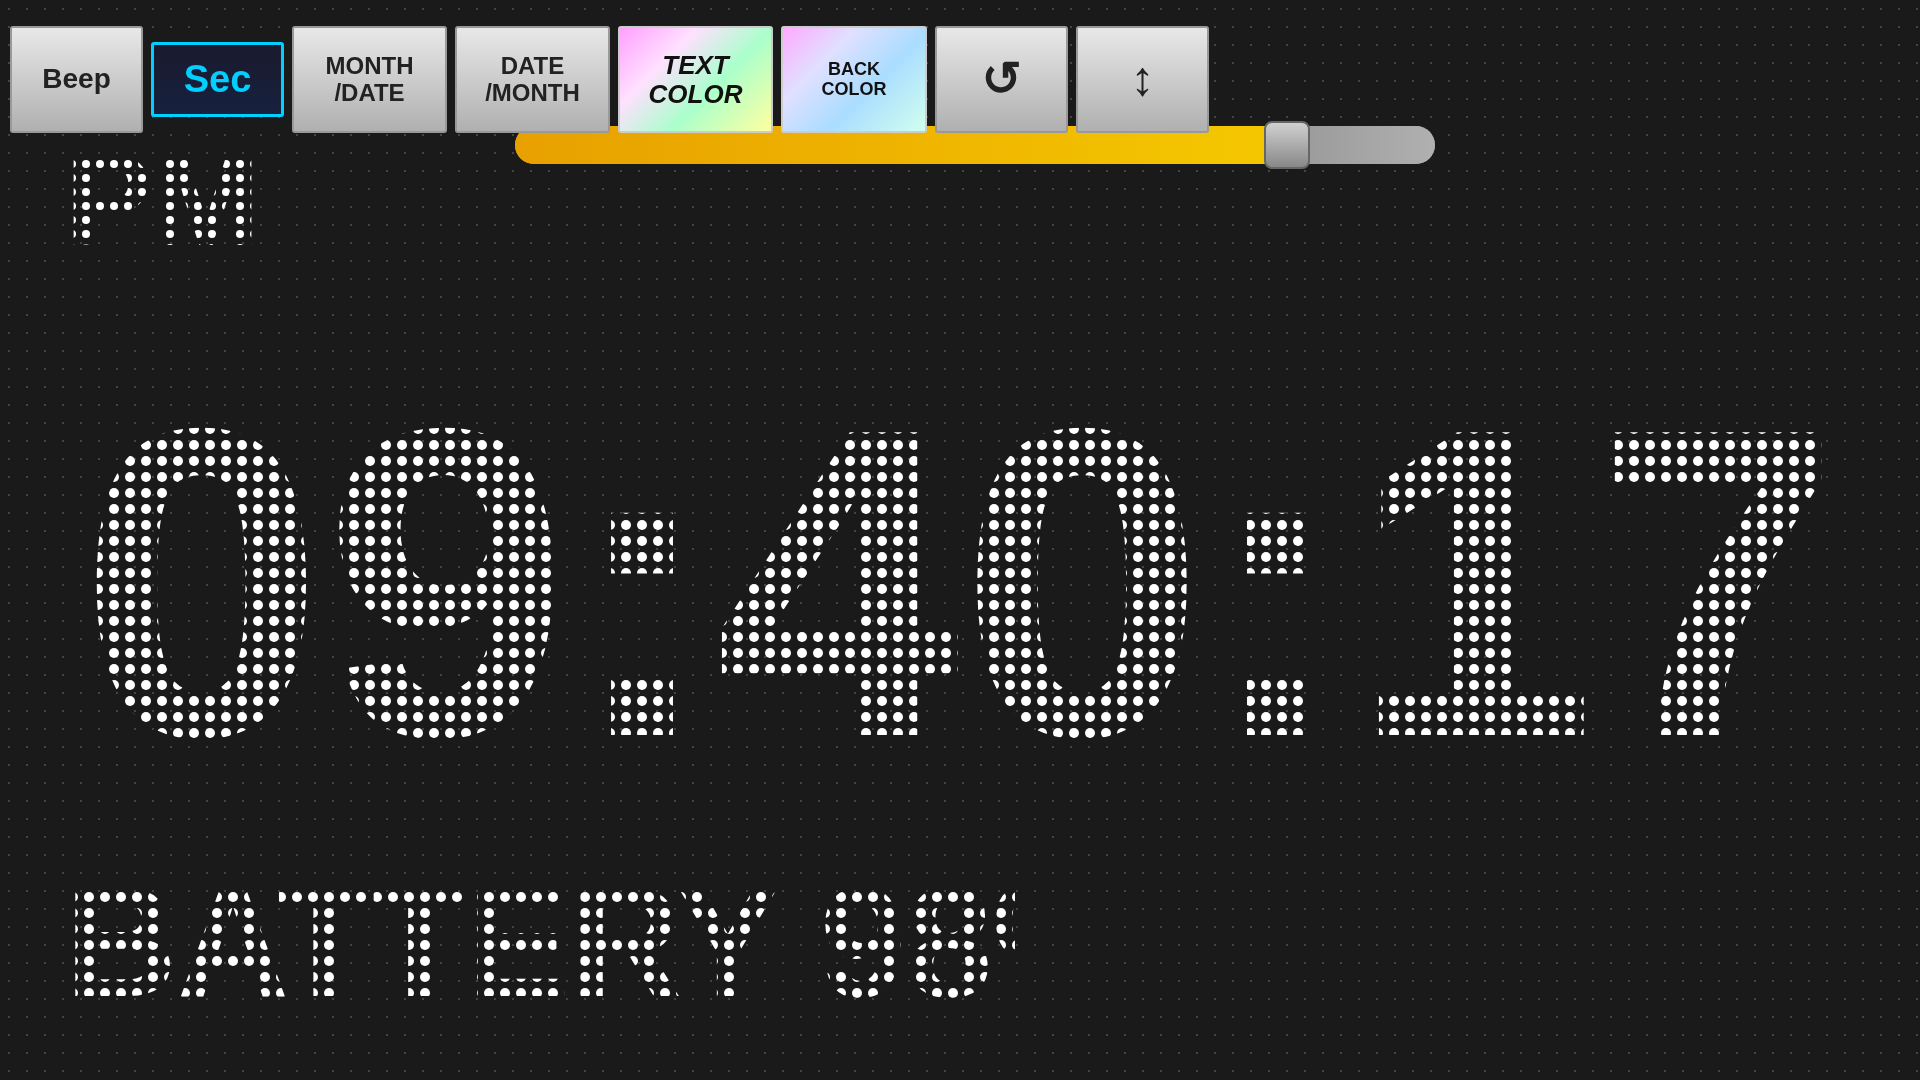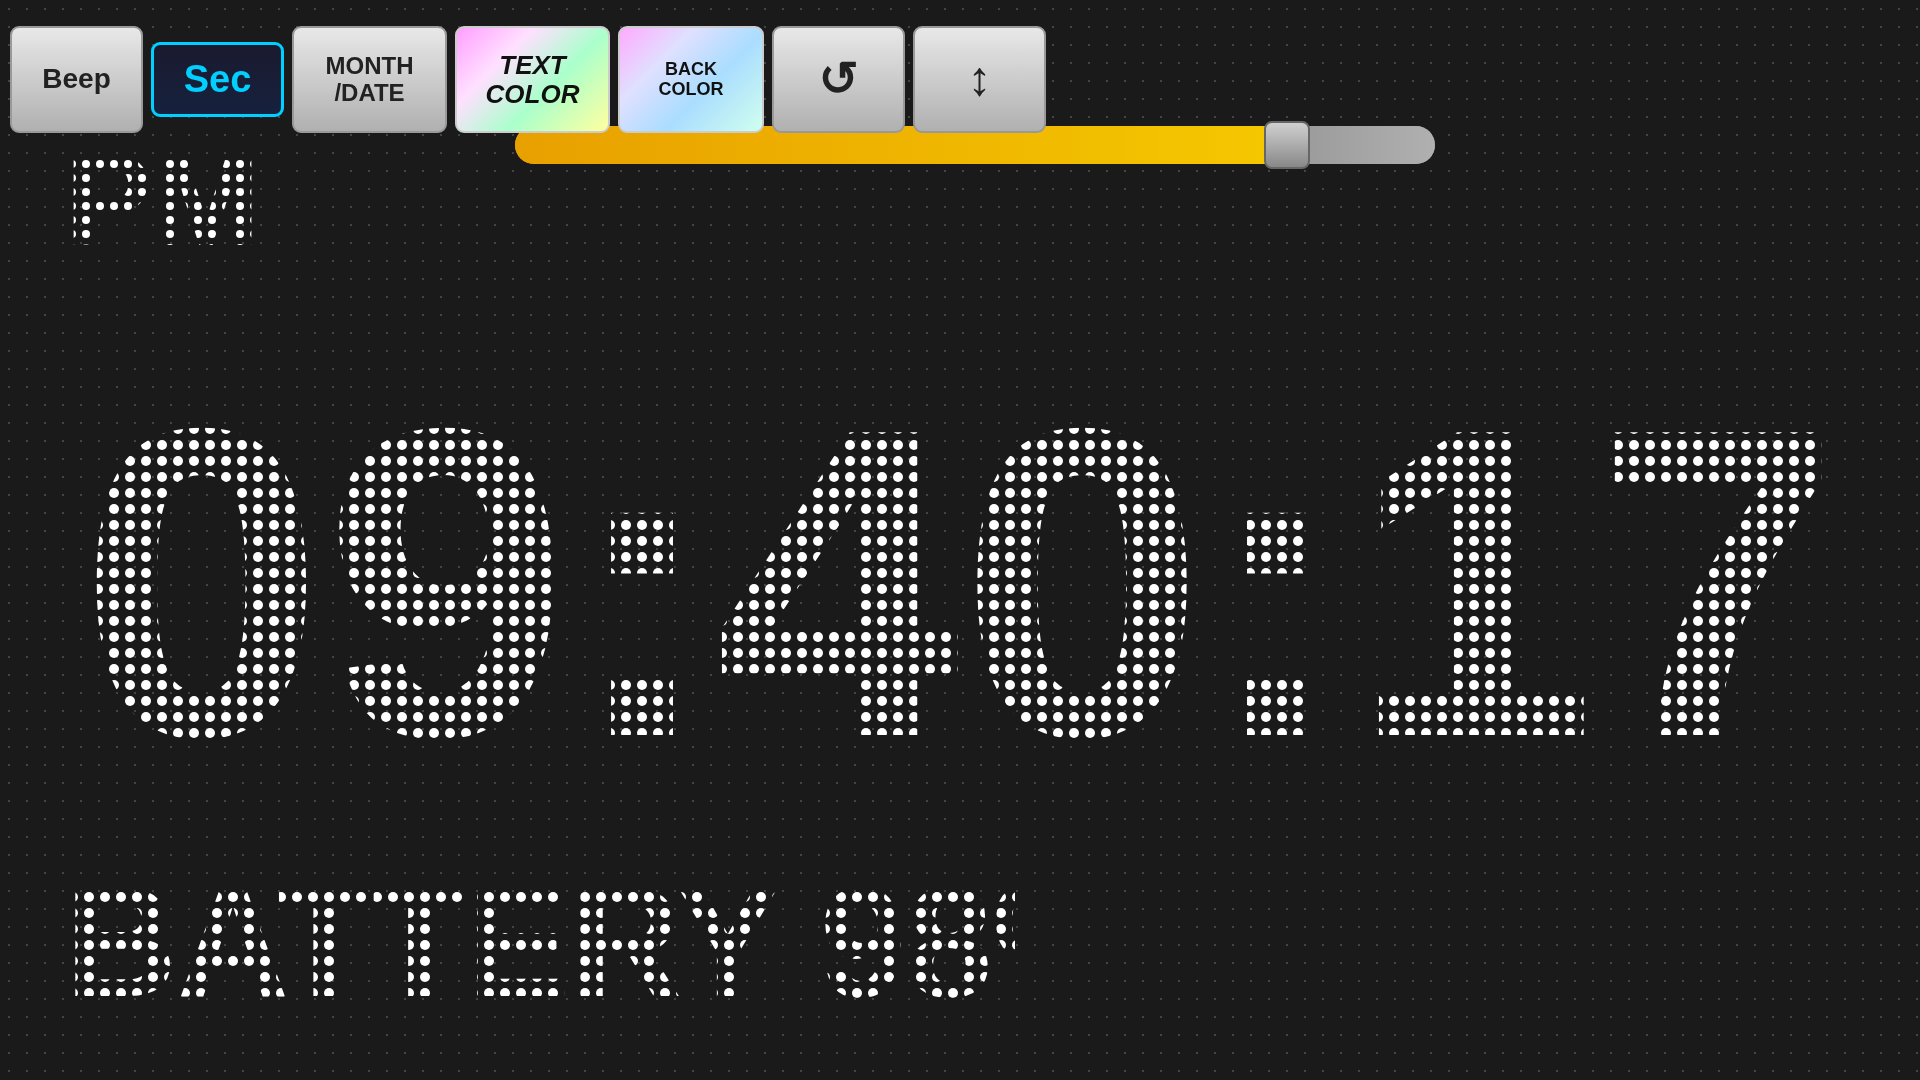--- a/index.html
+++ b/index.html
@@ -25,21 +25,21 @@
       padding: 10px 10px;
       gap: 8px;
       position: relative;
       z-index: 10;
     }
 
     .toolbar-btn {
       display: flex;
       align-items: center;
       justify-content: center;
-      border-radius: 9px;
+      border-radius: 3px;
       cursor: pointer;
       font-weight: bold;
       font-size: 28px;
       text-align: center;
       line-height: 1.1;
       user-select: none;
       margin-top: 34px;
     }
 
     .btn-beep {
@@ -202,20 +202,23 @@
 
   <button class="toolbar-btn btn-beep">Beep</button>
 
 
   <button class="toolbar-btn btn-sec">Sec</button>
 
   <button class="toolbar-btn btn-month-date">
     MONTH<br>/DATE
   </button>
 
+  <button class="toolbar-btn btn-date-month">
+    DATE<br>/MONTH
+  </button>
 
   <button class="toolbar-btn btn-text-color">
     TEXT<br>COLOR
   </button>
 
   <button class="toolbar-btn btn-back-color">
     BACK<br>COLOR
   </button>
 
   <button class="toolbar-btn btn-undo">↺</button>

